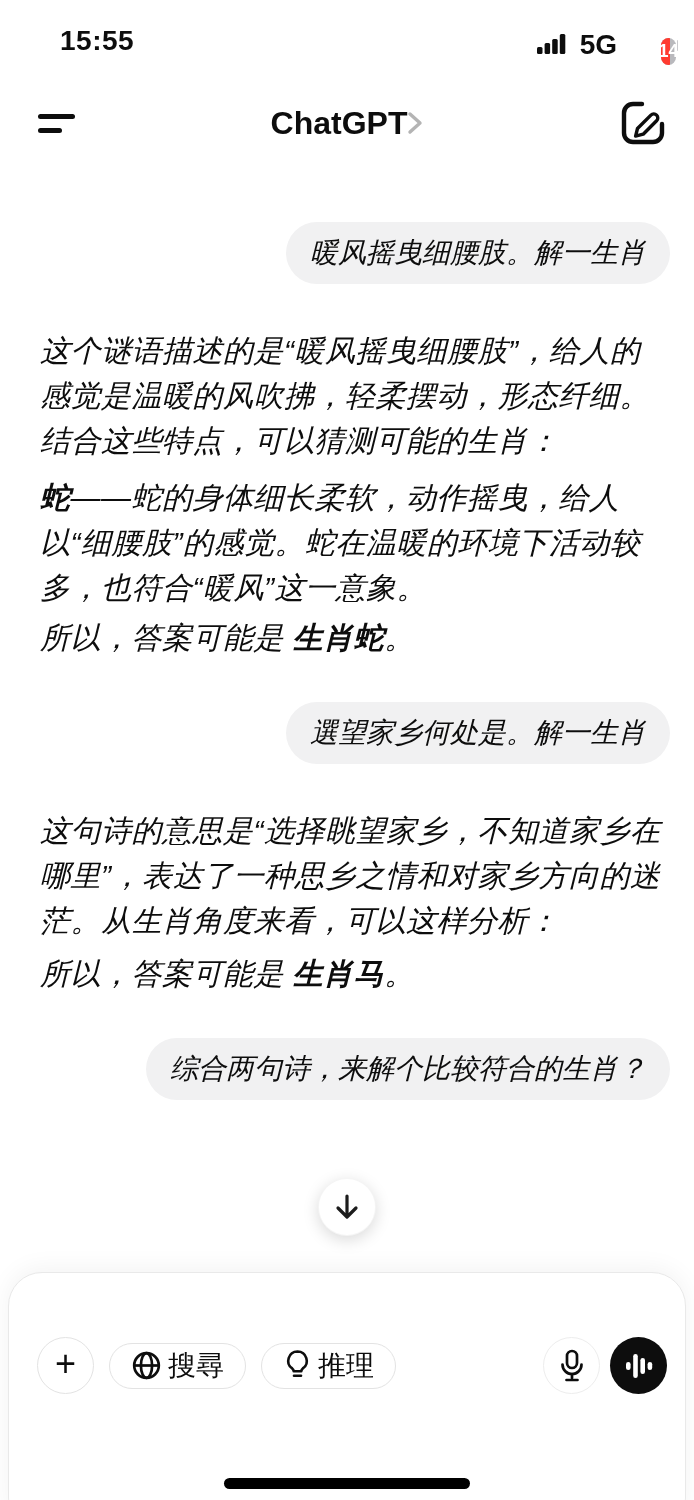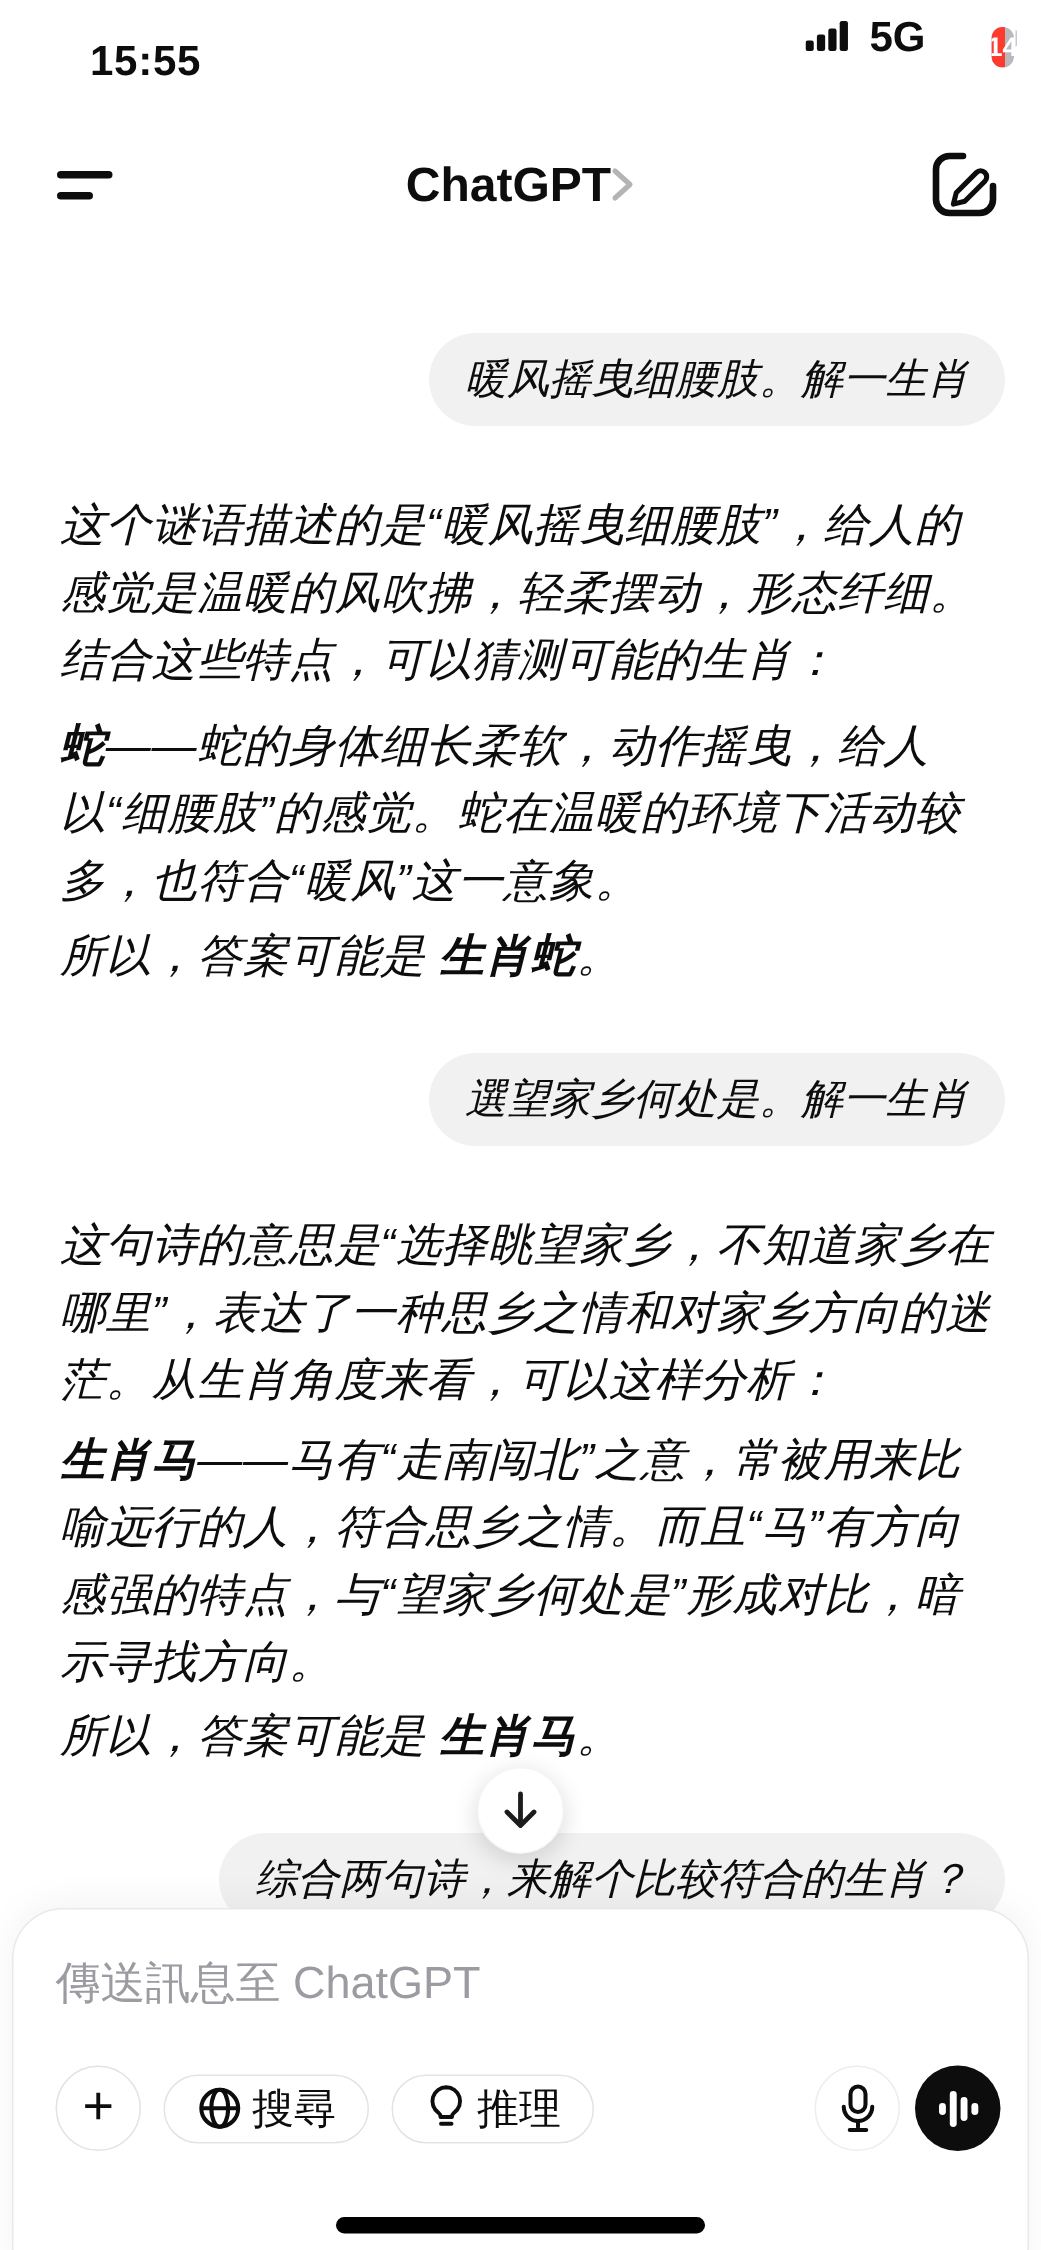--- a/index.html
+++ b/index.html
@@ -4,21 +4,21 @@
 <style>
   * { margin:0; padding:0; box-sizing:border-box; }
   html,body { width:694px; height:1500px; }
   body {
     font-family:"Liberation Sans","DejaVu Sans",sans-serif;
     background:#ffffff; color:#0d0d0d; overflow:hidden; position:relative;
   }
   
   .status-bar { position:absolute; top:0; left:0; width:100%; height:88px; }
   .time { position:absolute; left:60px; top:25px; font-size:28px; font-weight:700; letter-spacing:.5px; }
-  .status-right { position:absolute; right:16px; top:9px; display:flex; align-items:center; gap:9px; }
+  .status-right { position:absolute; right:16px; top:29px; display:flex; align-items:center; gap:9px; }
   .net-label { font-size:28px; font-weight:600; }
   .battery { position:relative; width:52px; height:14px; display:flex;padding-left:35px; }
   .battery-body { position:relative; width:48px; height:27px; background:#b9b9bd; border-radius:8px; overflow:hidden; }
   .battery-fill { position:absolute; left:0; top:0; bottom:0; width:9px; background:#ff3b30; }
   .battery-num { position:absolute; inset:0; display:flex; align-items:center; justify-content:center;
                  color:#ffffff; font-size:18px; font-weight:700; }
   .battery-nub { width:4px; height:11px; background:#c9c9cd; border-radius:0 3px 3px 0; margin:auto 0 auto 1px; }
   
   .header { position:absolute; top:94px; left:0; width:100%; height:58px;
             display:grid; grid-template-columns:1fr auto 1fr; align-items:center; }
@@ -121,40 +121,38 @@
     <p class="a-p" style="margin-bottom:5px"><strong class="b">蛇</strong><span>——蛇的身体细长柔软，动作摇曳，给人以“细腰肢”的感觉。蛇在温暖的环境下活动较多，也符合“暖风”这一意象。</span></p>
     <p class="a-p" style="margin-bottom:42px"><span>所以，答案可能是 </span><strong class="b">生肖蛇</strong><span>。</span></p>
   </div>
 
   <div class="bubble">
     <span>選望家乡何处是。解一生肖</span>
   </div>
 
   <div>
     <p class="a-p" style="margin-bottom:8px"><span>这句诗的意思是“选择眺望家乡，不知道家乡在哪里”，表达了一种思乡之情和对家乡方向的迷茫。从生肖角度来看，可以这样分析：</span></p>
-    <p class="a-p" style="margin-bottom:4px"><strong class="b">生肖马</strong><span>——马有“走南闯北”之意，常被用来比喻远行的人，符合思乡之情。而且“马”有方向感强的特点，与“望家乡何处是”形成对比，暗示寻找方向。</span></p>
     <p class="a-p" style="margin-bottom:42px"><span>所以，答案可能是 </span><strong class="b">生肖马</strong><span>。</span></p>
   </div>
 
   <div class="bubble">
     <span>综合两句诗，来解个比较符合的生肖？</span>
   </div>
 
 </div>
 
 <div class="scroll-btn">
   <span>
     <svg width="26" height="28" viewBox="0 0 26 28">
       <path d="M13 3 v20 M4 15 l9 9 9 -9" fill="none" stroke="#1c1c1c" stroke-width="3.2" stroke-linecap="round" stroke-linejoin="round"></path>
     </svg>
   </span>
 </div>
 
 <div class="composer">
-  <div class="placeholder">傳送訊息至 ChatGPT</div>
   <div class="toolbar">
     <button class="tool-circle">
       <span class="plus-glyph">+</span>
     </button>
     <button class="pill">
       <span>
         <svg width="31" height="31" viewBox="0 0 31 31">
           <circle cx="15.5" cy="15.5" r="12.3" fill="none" stroke="#0d0d0d" stroke-width="2.7"></circle>
           <ellipse cx="15.5" cy="15.5" rx="5.6" ry="12.3" fill="none" stroke="#0d0d0d" stroke-width="2.7"></ellipse>
           <path d="M3.2 15.5 h24.6" stroke="#0d0d0d" stroke-width="2.7"></path>

